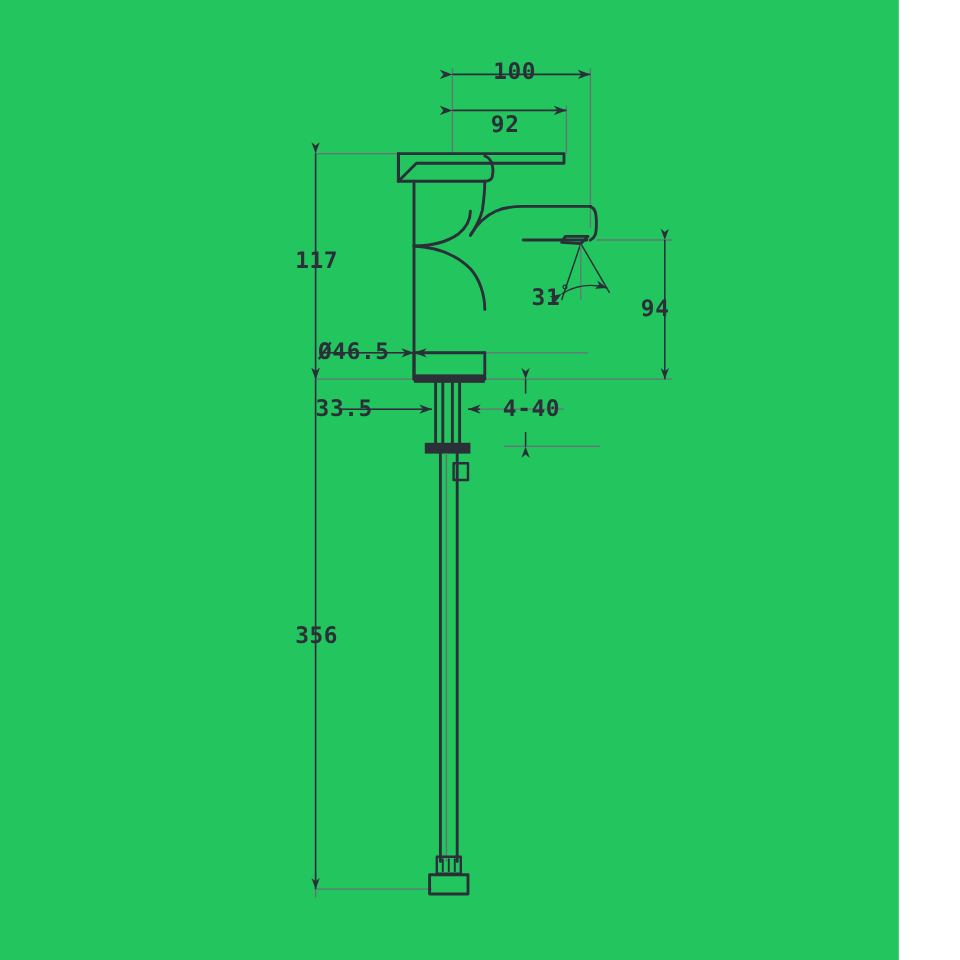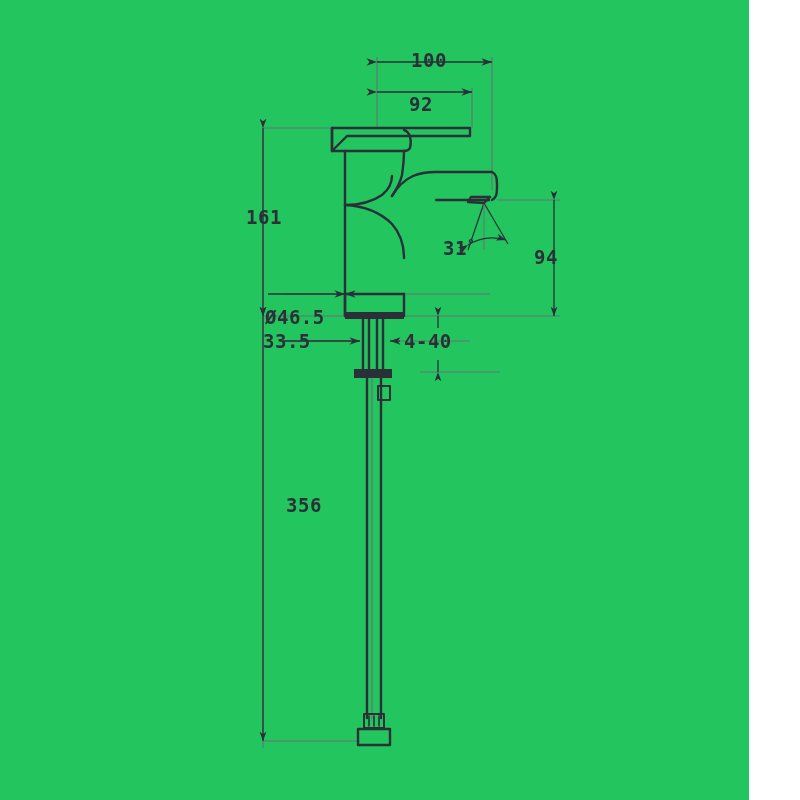--- a/index.html
+++ b/index.html
@@ -140,29 +140,29 @@
       <line x1="374" y1="716" x2="374" y2="726" stroke="#2a2f38" stroke-width="1.6"></line>
       <line x1="379" y1="716" x2="379" y2="726" stroke="#2a2f38" stroke-width="1.6"></line>
       <rect x="358" y="729" width="32" height="16" fill="none" stroke="#2a2f38" stroke-width="2.4"></rect>
     </g>
   </svg>
 
   <div class="dimtext" style="left:411px;top:51px;">100</div>
 
   <div class="dimtext" style="left:409px;top:95px;">92</div>
 
-  <div class="dimtext" style="left:246px;top:208px;">161</div>
+  <div class="dimtext" style="left:246px;top:208px;">117</div>
 
-  <div class="dimtext" style="left:265px;top:284px;margin-top:24px;">Ø46.5</div>
+  <div class="dimtext" style="left:265px;top:284px;">Ø46.5</div>
 
   <div class="dimtext" style="left:263px;top:332px;">33.5</div>
 
-  <div class="dimtext" style="left:404px;top:332px;">4-40</div>
+  <div class="dimtext" style="left:419px;top:332px;">4-40</div>
 
   <div class="dimtext" style="left:534px;top:248px;">94</div>
 
-  <div class="dimtext" style="left:246px;top:496px;margin-left:40px;">356</div>
+  <div class="dimtext" style="left:246px;top:521px;">356</div>
 
   <div class="dimtext" style="left:443px;top:237px;">
     <span>31</span><span class="deg">°</span>
   </div>
 
 </div>
 
 </body></html>

